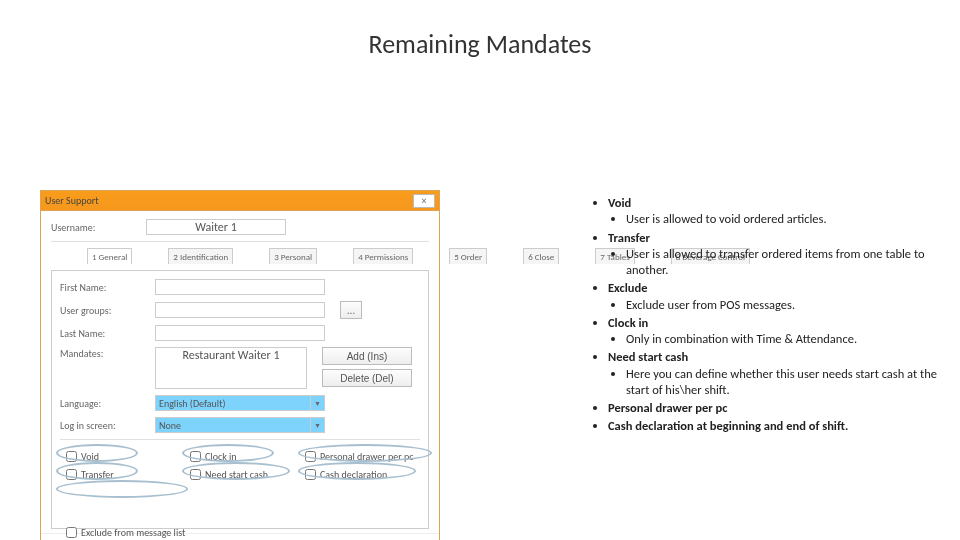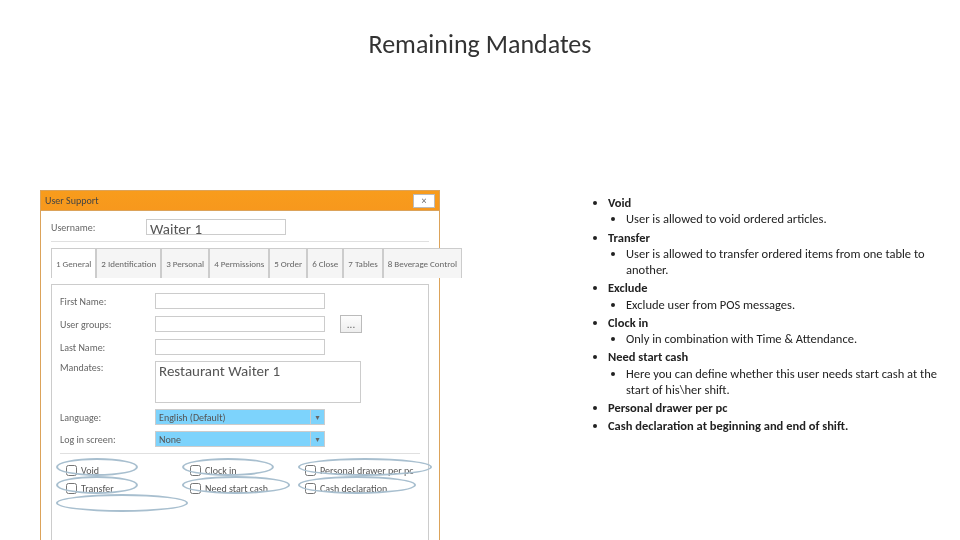--- a/index.html
+++ b/index.html
@@ -67,36 +67,38 @@
     display: flex; align-items: center;
     margin-bottom: 6px;
     gap: 15px;
   }
   .lbl { width: 80px; flex-shrink: 0; color:#666; }
   .input {
     height: 16px;
     border: 1px solid #ccc;
     background: #fff;
     padding: 0 3px;
-    font-size: 15px;
-    color: #555;
+    font-size: 12px;
+    color: #555;
+    text-align: center;
   }
   .tabs {
     display: flex;
     gap: 0;
     font-size: 9px;
     color: #666;
     margin-bottom: 6px;
     white-space: nowrap;
   }
   .tab {
-    padding: 9px 4px;
+    padding: 2px 4px;
     border: 1px solid #ccc;
     border-bottom: none;
     background: #f5f5f5;
+    margin-left: 36px;
   }
   .tab.active { background: #fff; }
   .tabpanel {
     border: 1px solid #ccc;
     padding: 8px;
   }
   .btn {
     height: 18px;
     border: 1px solid #bbb;
     background: linear-gradient(#fdfdfd,#eee);
@@ -182,21 +184,25 @@
           <span class="lbl">User groups:</span>
           <div class="input" style="width:170px"></div>
           <button class="btn" style="width:22px;padding:0">...</button>
         </div>
         <div class="row">
           <span class="lbl">Last Name:</span>
           <div class="input" style="width:170px"></div>
         </div>
         <div class="row" style="align-items:flex-start">
           <span class="lbl">Mandates:</span>
-          <div class="input" style="width:206px;height:42px">Restaurant Waiter 1</div>
+          <div class="input" style="width:152px;height:42px">Restaurant Waiter 1</div>
+          <div style="display:flex;flex-direction:column;gap:4px">
+            <button class="btn wide-btn">Add (Ins)</button>
+            <button class="btn wide-btn">Delete (Del)</button>
+          </div>
         </div>
         <div class="row">
           <span class="lbl">Language:</span>
           <div class="select" style="width:170px">
             <span class="txt">English (Default)</span>
             <span class="arw">▾</span>
           </div>
         </div>
         <div class="row">
           <span class="lbl">Log in screen:</span>

